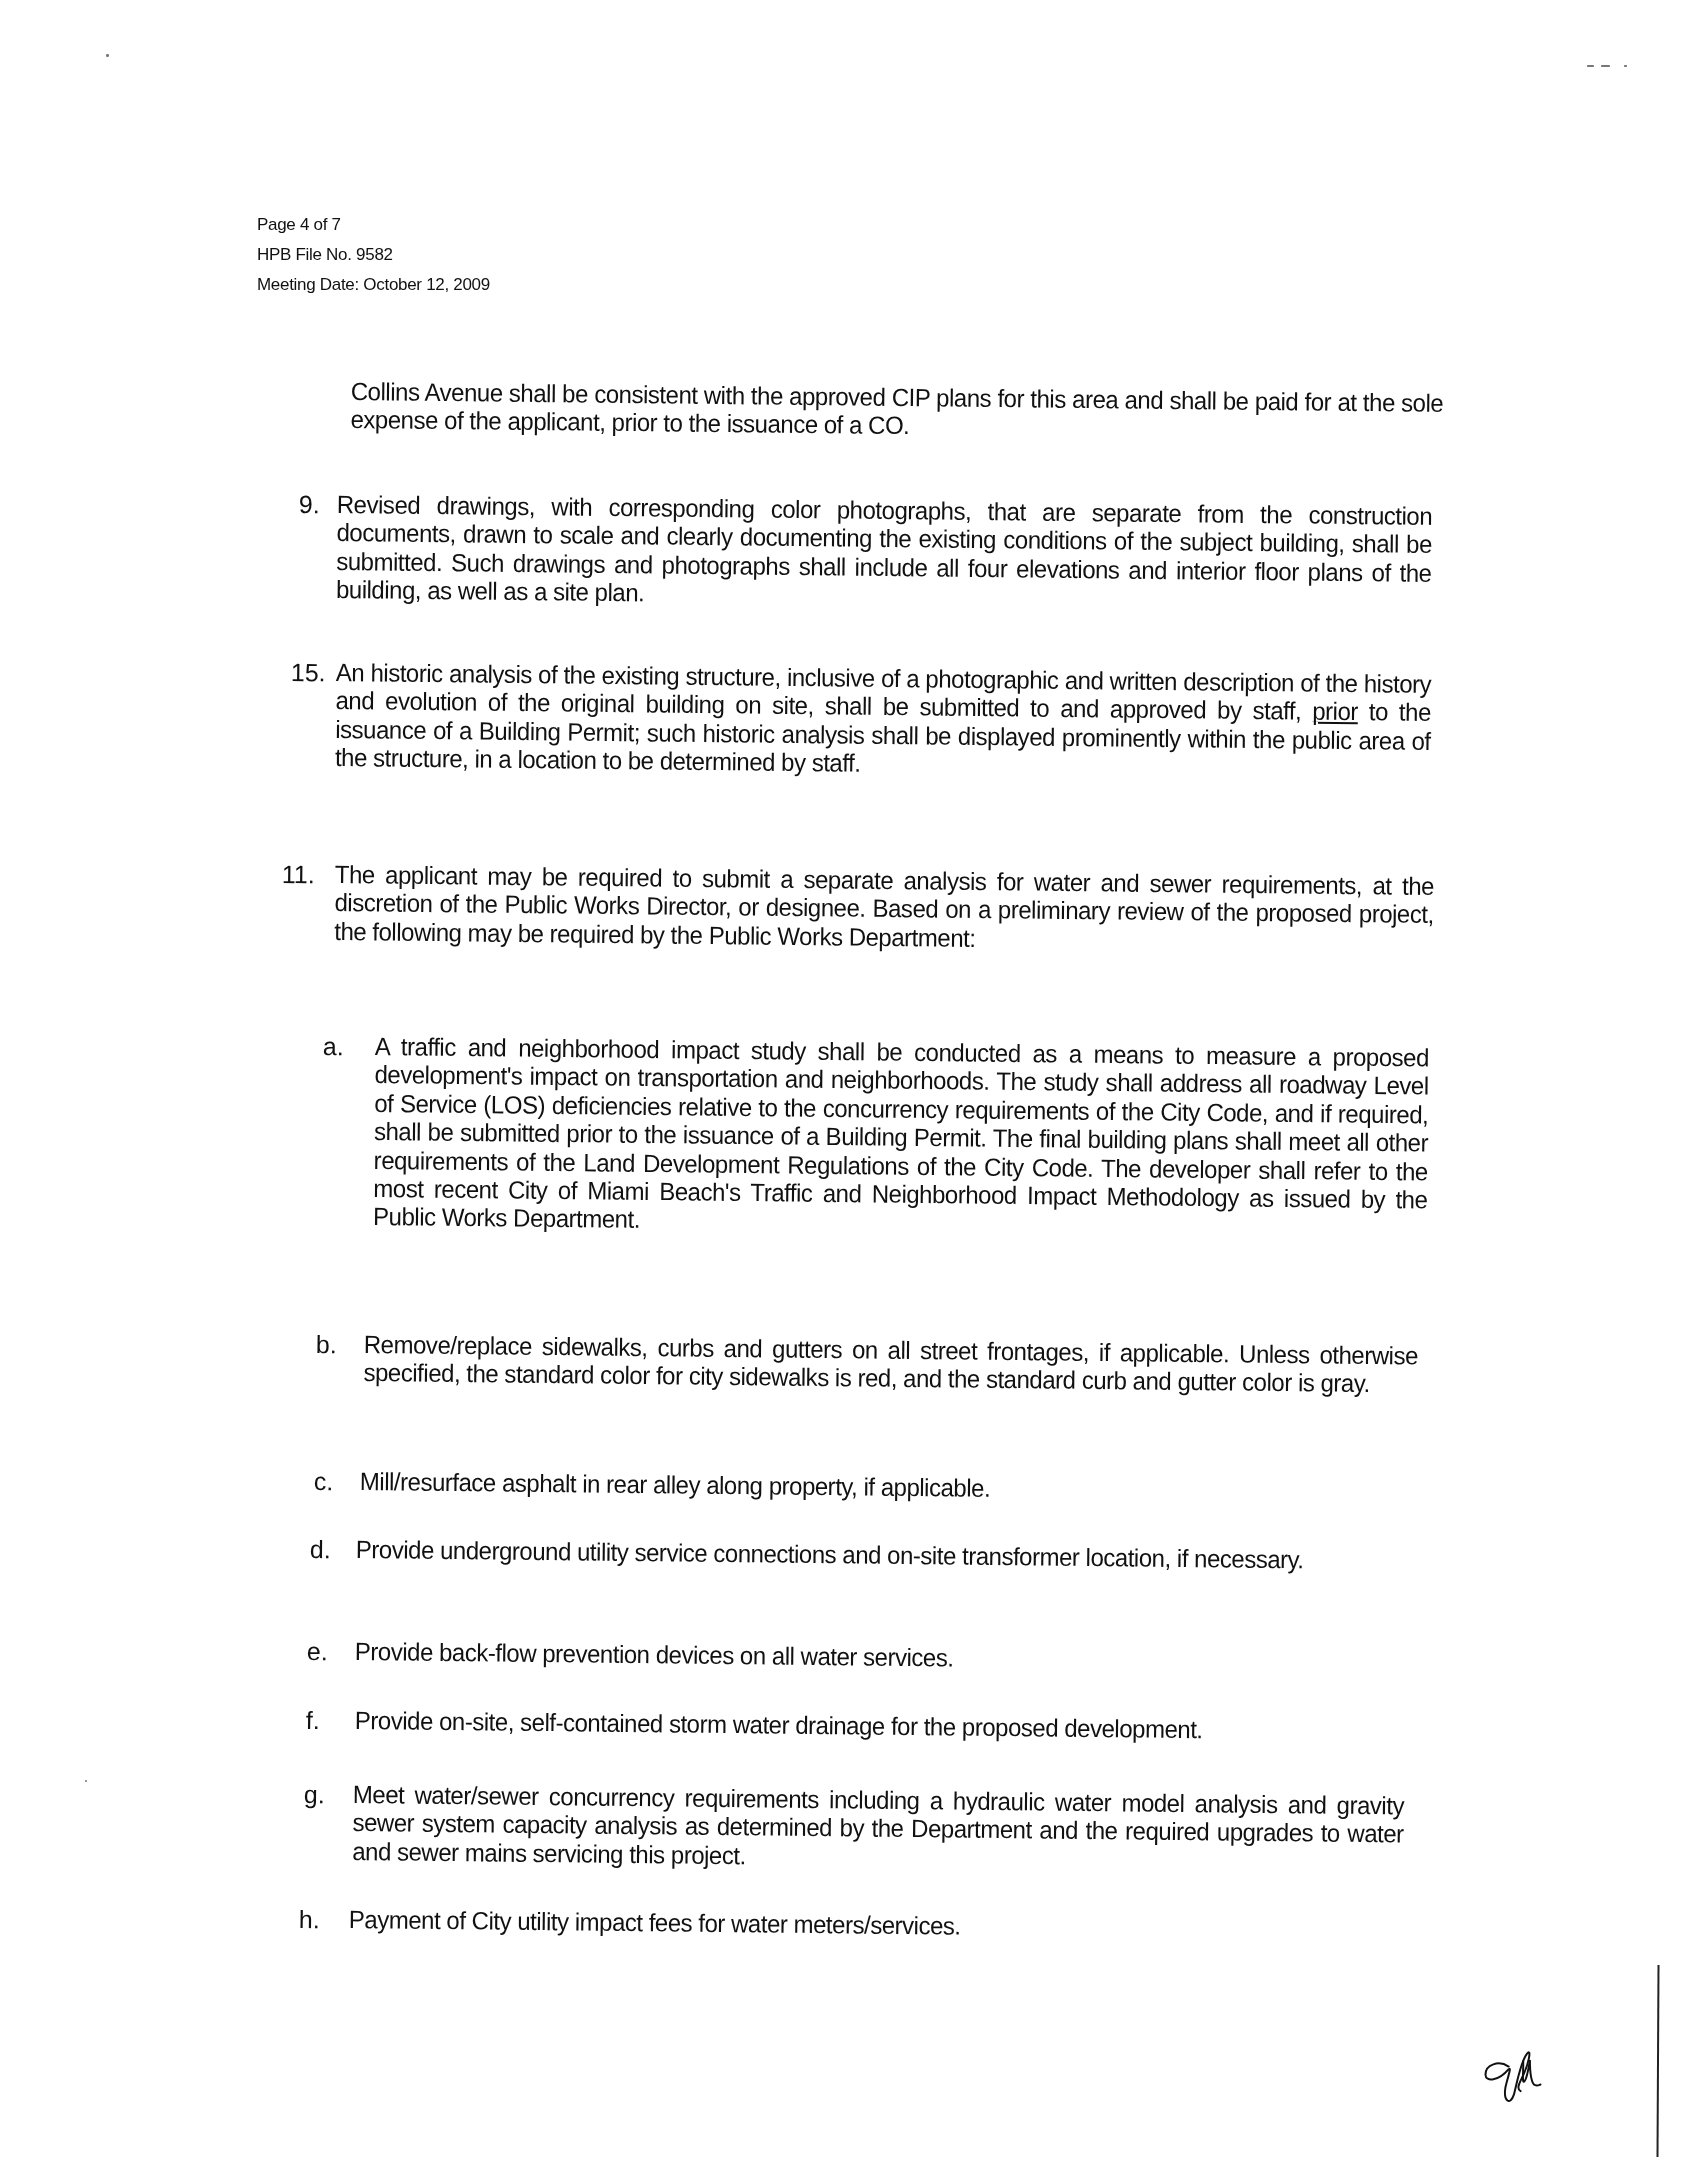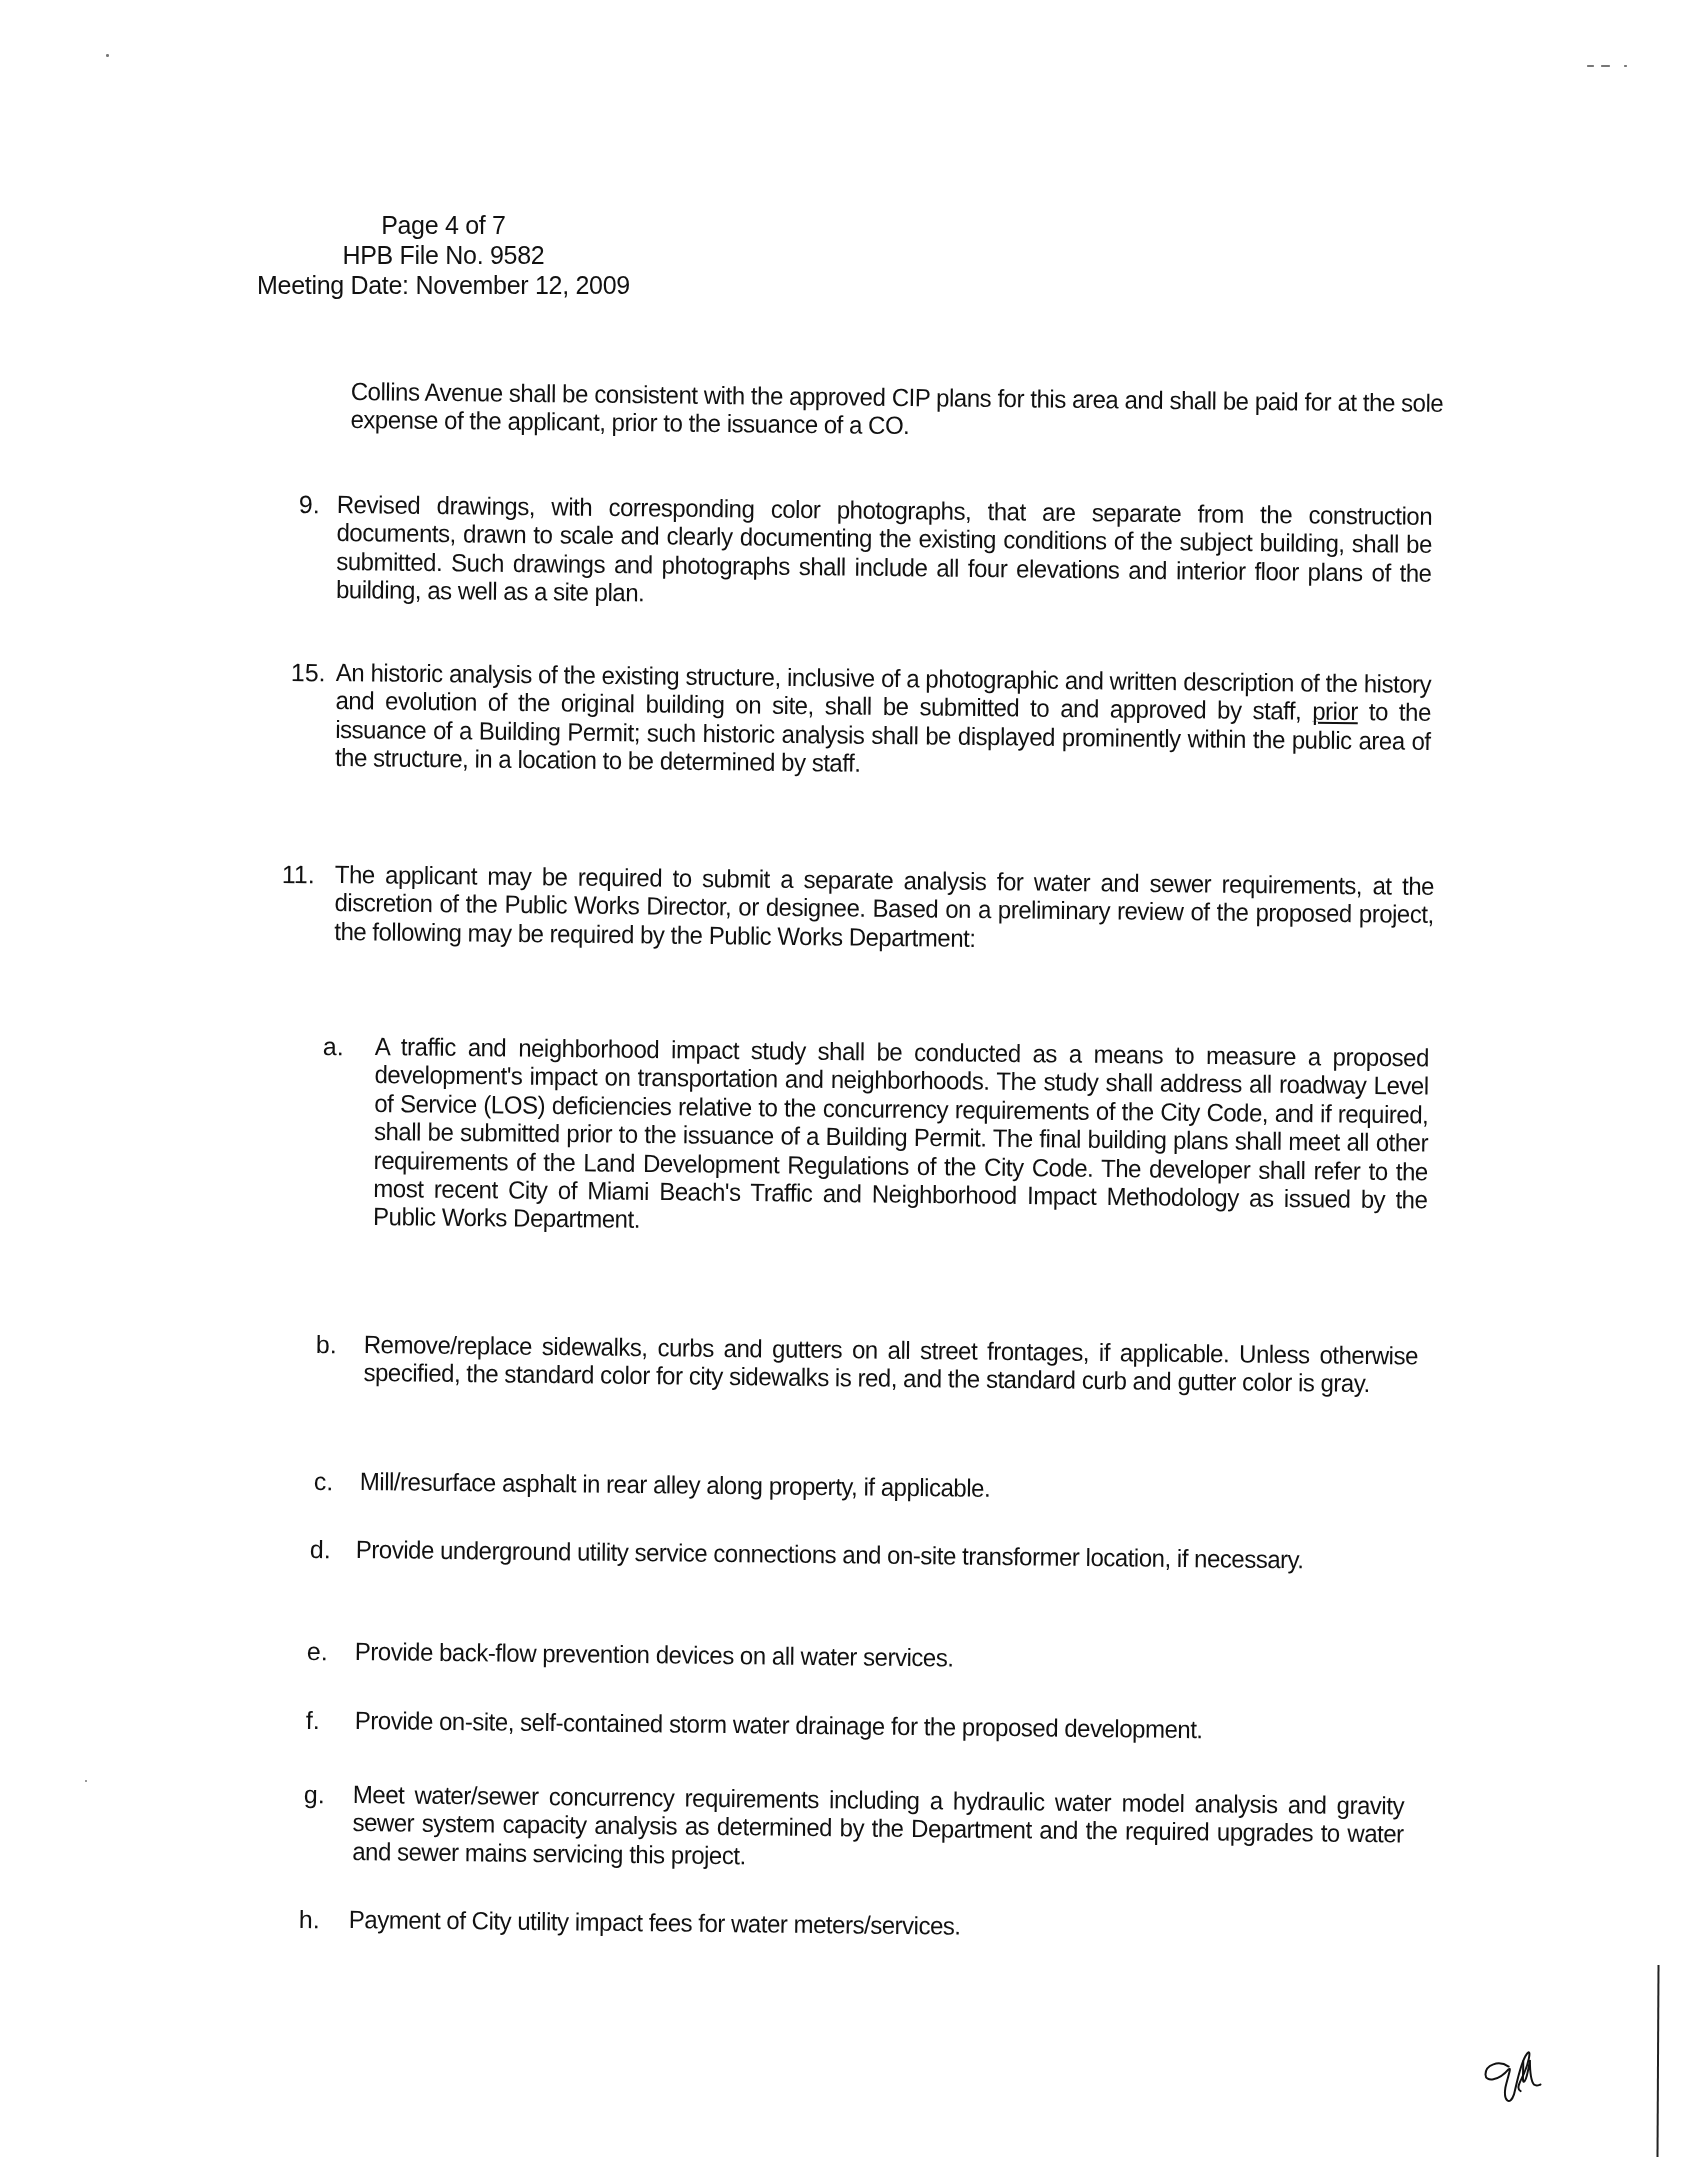--- a/index.html
+++ b/index.html
@@ -19,24 +19,23 @@
     position: absolute;
     left: 0; top: 0;
     width: 1687px;
     height: 2183px;
     background: #ffffff;
   }
   .header {
     position: absolute;
     left: 257px;
     top: 210px;
-    font-size: 25px;
+    font-size: 17px;
     line-height: 30px;
     letter-spacing: -0.3px;
-    text-align: center;
   }
   .header div { white-space: nowrap; }
   .body-text {
     font-size: 25px;
     line-height: 28.4px;
     letter-spacing: -0.5px;
     text-align: justify;
     transform: scaleX(0.96) rotate(0.6deg);
     transform-origin: left top;
   }
@@ -89,21 +88,21 @@
 
   <div class="dot" style="left:106px;top:54px;width:2.6px;height:2.6px;"></div>
   <div class="dot" style="left:1587px;top:65px;width:6.6px;height:2px;border-radius:0.7px;"></div>
   <div class="dot" style="left:1601px;top:65px;width:9.3px;height:2px;border-radius:0.7px;"></div>
   <div class="dot" style="left:1624px;top:65px;width:2.6px;height:2px;border-radius:0.7px;"></div>
   <div class="dot" style="left:85px;top:1780px;width:2px;height:2px;"></div>
 
   <div class="header">
     <div>Page 4 of 7</div>
     <div>HPB File No. 9582</div>
-    <div>Meeting Date: November 12, 2009</div>
+    <div>Meeting Date: October 12, 2009</div>
   </div>
 
   <div class="block body-text" style="left:351px; top:377px; width:1138px;">
     <span>Collins Avenue shall be consistent with the approved CIP plans for this area and shall be paid for at the sole expense of the applicant, prior to the issuance of a CO.</span>
   </div>
 
   <div class="numbered" style="left:299px; top:490px; width:1197px; height:146px;">
     <span class="num">9.</span>
     <div class="num-text body-text" style="left:38px; width:1141px;">
       <span>Revised drawings, with corresponding color photographs, that are separate from the construction documents, drawn to scale and clearly documenting the existing conditions of the subject building, shall be submitted.  Such drawings and photographs shall include all four elevations and interior floor plans of the building, as well as a site plan.</span>

